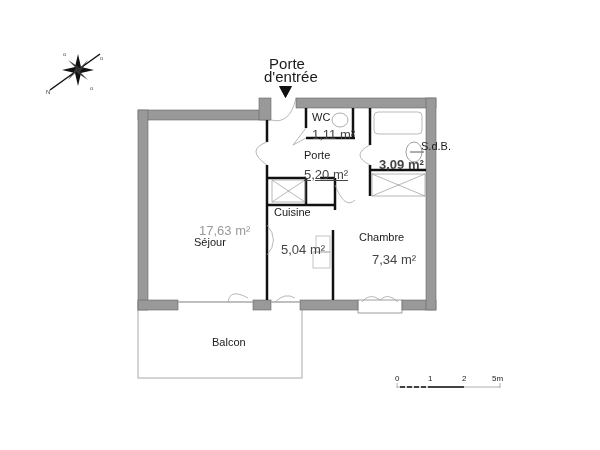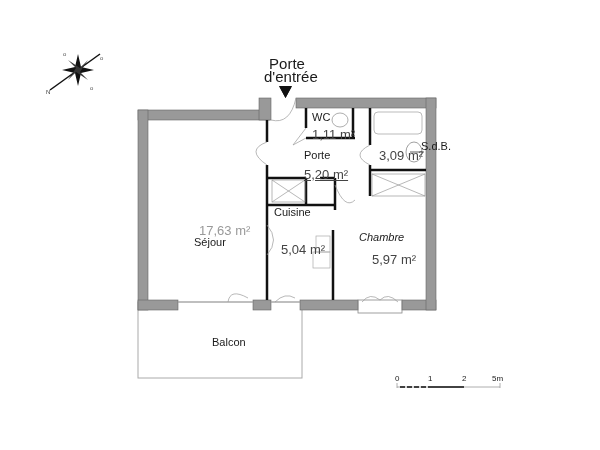--- a/index.html
+++ b/index.html
@@ -124,26 +124,26 @@
 <div class="lbl room" style="left:194px;top:198px;margin-top:39px;">Séjour</div>
 <div class="lbl area" style="left:199px;top:224px;color:#999;">17,63 m²</div>
 
 <div class="lbl room" style="left:304px;top:150px;">Porte</div>
 <div class="lbl area" style="left:304px;top:168px;text-decoration:underline;">5,20 m²</div>
 
 <div class="lbl room" style="left:312px;top:112px;">WC</div>
 <div class="lbl area" style="left:312px;top:128px;">1,11 m²</div>
 
 <div class="lbl room" style="left:377px;top:141px;margin-left:44px;">S.d.B.</div>
-<div class="lbl area" style="left:379px;top:149px;">3,09 m²</div>
+<div class="lbl area" style="left:379px;top:158px;font-weight:bold;">3,09 m²</div>
 
 <div class="lbl room" style="left:274px;top:207px;">Cuisine</div>
 <div class="lbl area" style="left:281px;top:243px;text-align:right;">5,04 m²</div>
 
-<div class="lbl room" style="left:359px;top:232px;font-style:italic;">Chambre</div>
-<div class="lbl area" style="left:372px;top:253px;">5,97 m²</div>
+<div class="lbl room" style="left:359px;top:232px;">Chambre</div>
+<div class="lbl area" style="left:372px;top:253px;">7,34 m²</div>
 
 <div class="lbl room" style="left:212px;top:337px;">Balcon</div>
 
 <div class="lbl scale-t" style="left:395px;top:375px;">0</div>
 <div class="lbl scale-t" style="left:428px;top:375px;">1</div>
 <div class="lbl scale-t" style="left:462px;top:375px;">2</div>
 <div class="lbl scale-t" style="left:492px;top:375px;">5m</div>
 
 </body></html>

